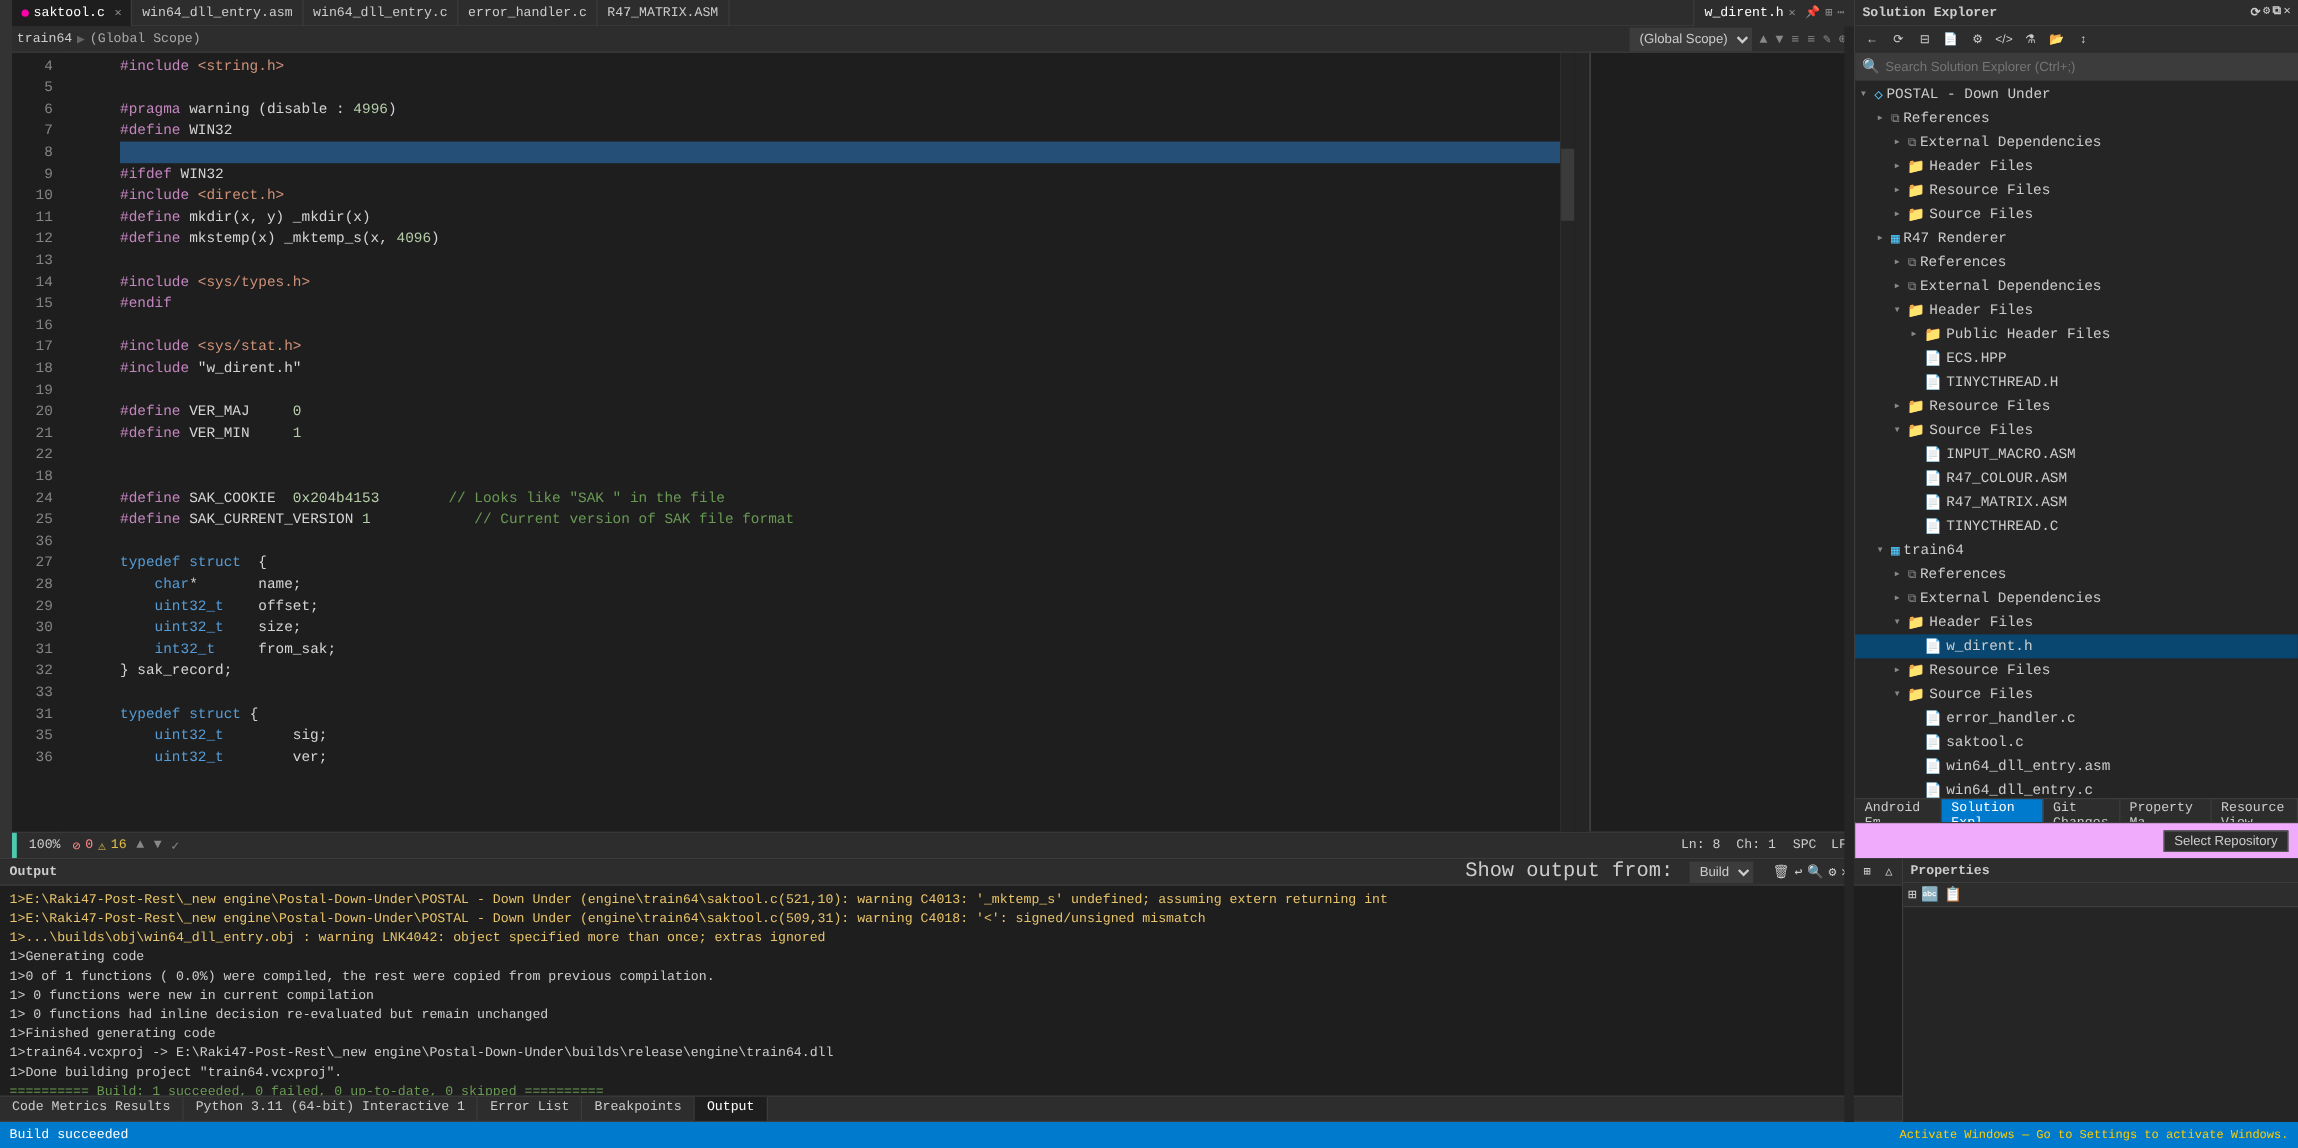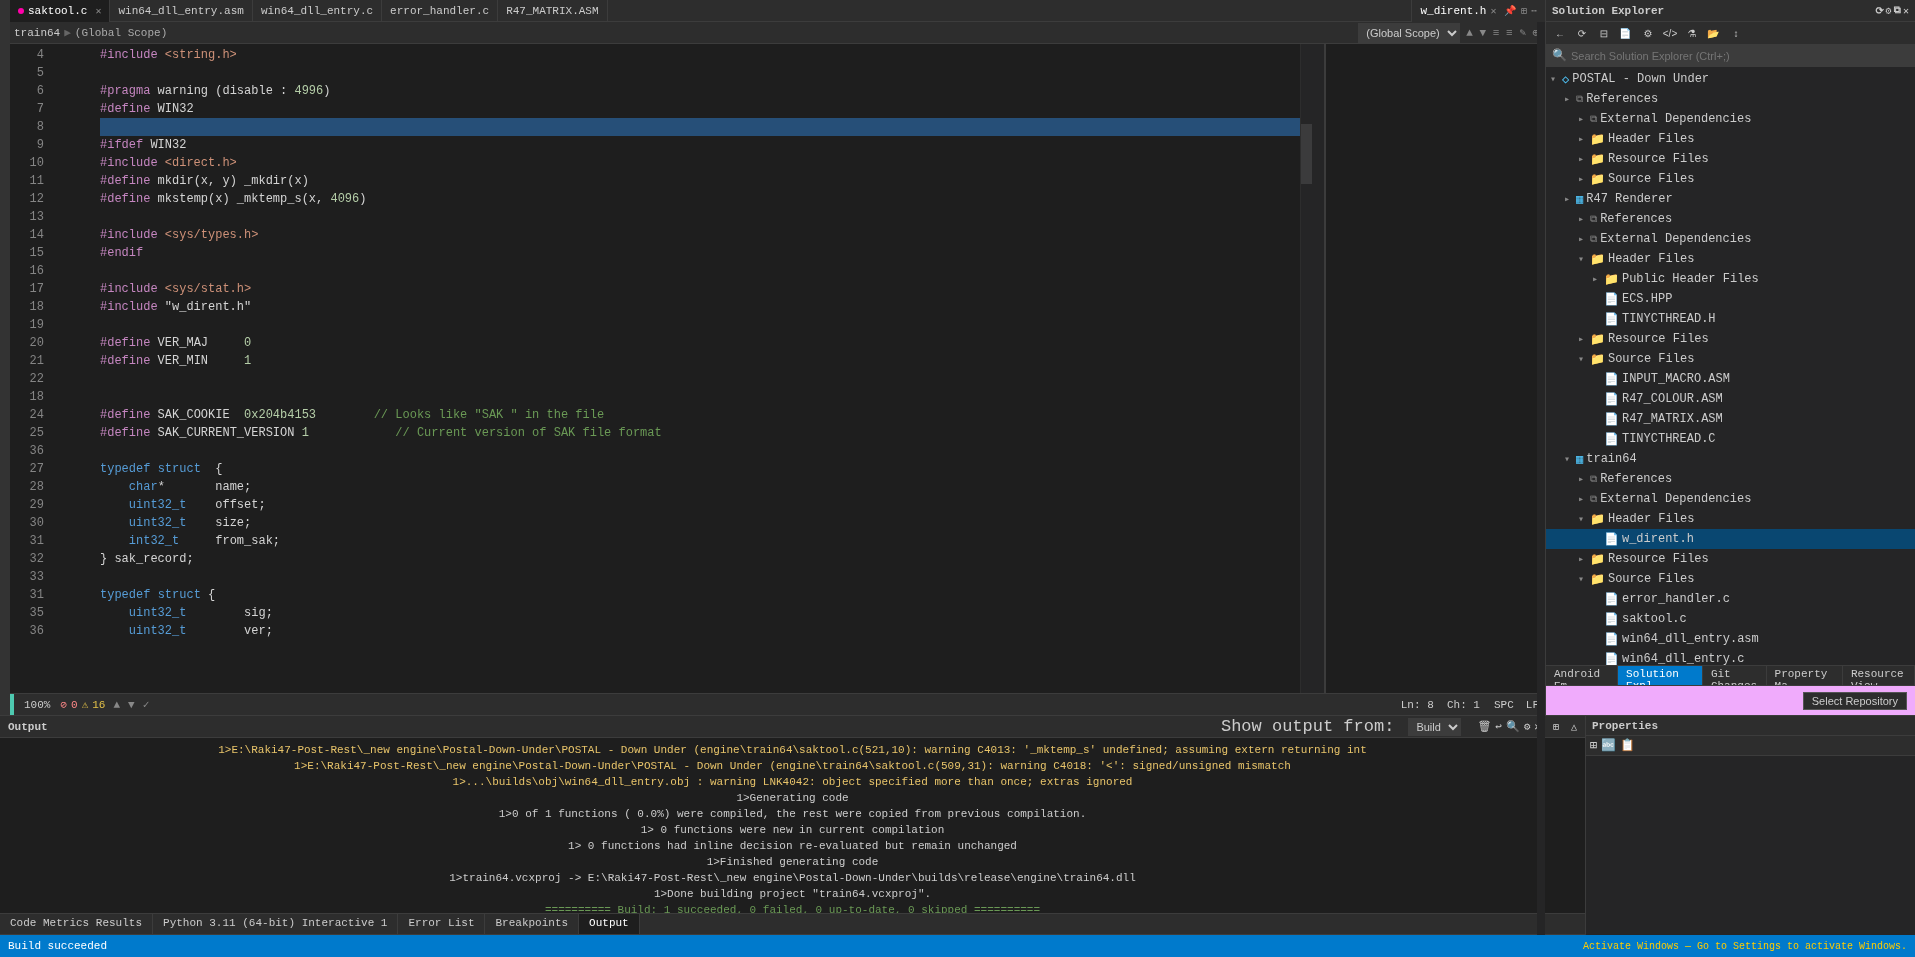--- a/index.html
+++ b/index.html
@@ -240,21 +240,20 @@
       height: 18px;
     }
 
     .output-content {
       flex: 1;
       overflow-y: auto;
       padding: 4px 8px;
       font-size: 11px;
       color: #ccc;
       line-height: 16px;
-      text-align: center;
     }
 
     .output-line { line-height: 16px; }
     .output-warning { color: #e8c46a; }
     .output-success { color: #6a9955; }
 
     
     .bottom-tab-bar {
       display: flex;
       background: #2d2d2d;

